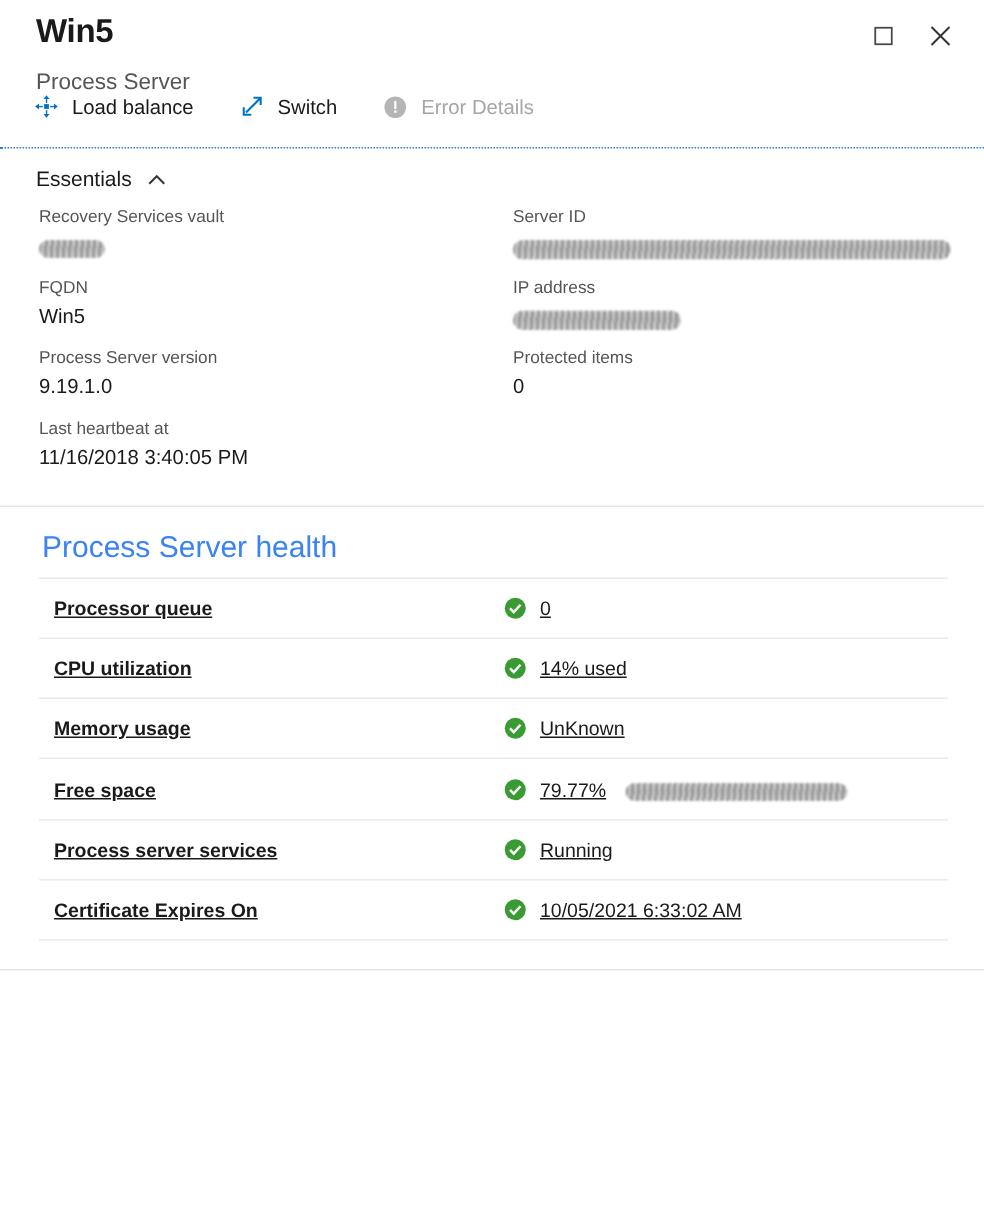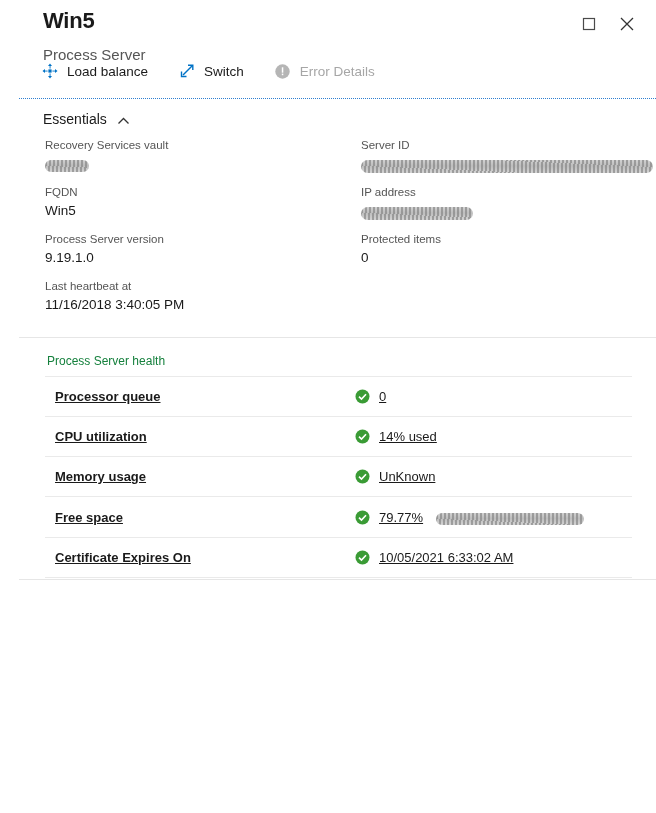--- a/index.html
+++ b/index.html
@@ -9,25 +9,24 @@
     width: 656px;
     height: 813px;
     background: #ffffff;
     font-family: "Liberation Sans", sans-serif;
     color: #333333;
     overflow: hidden;
   }
   .window {
     position: relative;
     width: 656px;
-    height: 580px;
+    height: 647px;
     background: #ffffff;
     display: flex;
     flex-direction: column;
-    padding-left: 19px;
   }
 
   
   .titlebar {
     height: 56px;
     padding: 8px 12px 0 24px;
     display: flex;
     align-items: flex-start;
     justify-content: space-between;
     flex: 0 0 auto;
@@ -129,22 +128,22 @@
   .redact.w-inline{ width: 148px; height: 12px; margin-left: 4px; }
 
   .divider { border-top: 1px solid #e6e6e6; margin: 0 0 0 0; }
 
   
   .health {
     padding: 16px 24px 0 26px;
     flex: 1 1 auto;
   }
   .health-title {
-    font-size: 12px;
-    color: #15803d;
+    font-size: 20px;
+    color: #3b82f6;
     margin: 0 0 8px 2px;
     font-weight: normal;
   }
   .health-table { width: 100%; border-collapse: collapse; }
   .health-table tr { border-bottom: 1px solid #eaeaea; }
   .health-table tr:first-child { border-top: 1px solid #eaeaea; }
   .health-table td {
     padding: 12px 0 12px 0;
     font-size: 13px;
     vertical-align: middle;
@@ -339,20 +338,34 @@
                     <circle cx="7.5" cy="7.5" r="7" fill="#3a9b35"></circle>
                     <path d="M4 7.6 L6.5 10.1 L11 5.2" stroke="#ffffff" stroke-width="1.6" fill="none"></path>
                   </svg>
               </span>
               <span>79.77%</span>
               <span class="redact w-inline"></span>
             </div>
           </td>
         </tr>
         <tr>
+          <td class="name">Process server services</td>
+          <td class="val">
+            <div class="val-wrap">
+              <span class="ok-icon">
+                <svg width="15" height="15" viewBox="0 0 15 15">
+                    <circle cx="7.5" cy="7.5" r="7" fill="#3a9b35"></circle>
+                    <path d="M4 7.6 L6.5 10.1 L11 5.2" stroke="#ffffff" stroke-width="1.6" fill="none"></path>
+                  </svg>
+              </span>
+              <span>Running</span>
+            </div>
+          </td>
+        </tr>
+        <tr>
           <td class="name">Certificate Expires On</td>
           <td class="val">
             <div class="val-wrap">
               <span class="ok-icon">
                 <svg width="15" height="15" viewBox="0 0 15 15">
                     <circle cx="7.5" cy="7.5" r="7" fill="#3a9b35"></circle>
                     <path d="M4 7.6 L6.5 10.1 L11 5.2" stroke="#ffffff" stroke-width="1.6" fill="none"></path>
                   </svg>
               </span>
               <span>10/05/2021 6:33:02 AM</span>

